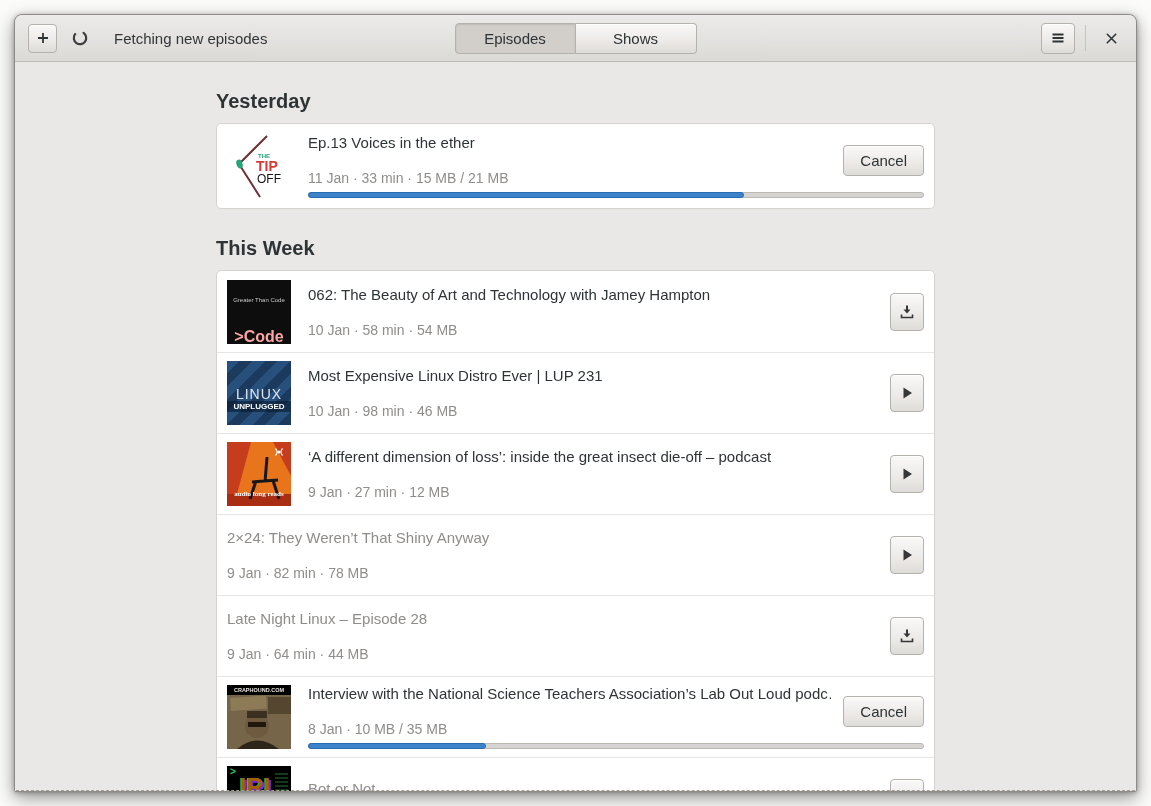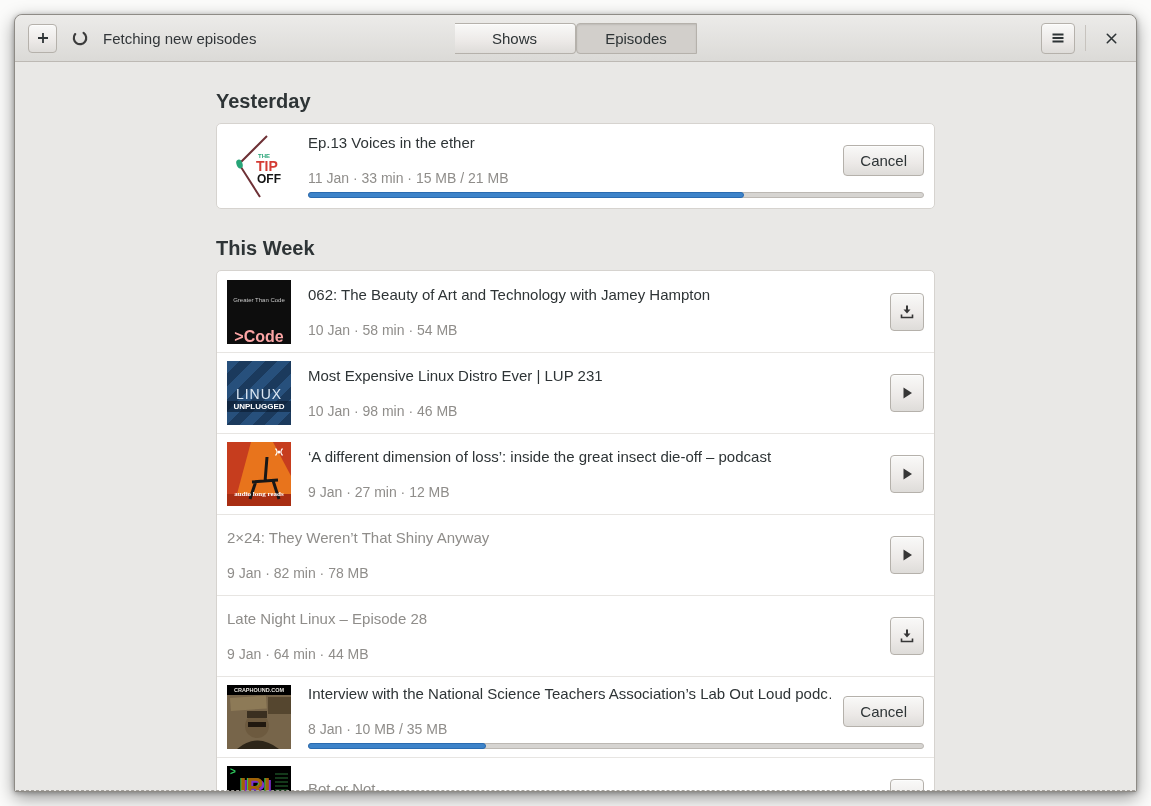--- a/index.html
+++ b/index.html
@@ -13,21 +13,21 @@
   
   .titlebar { position:relative; height:47px; display:flex; align-items:center;
     background:linear-gradient(to bottom,#ecebe9,#dbdad7); border-bottom:1px solid #bdb9b4;
     border-radius:7px 7px 0 0; padding:0 10px; }
   .btn { display:inline-flex; align-items:center; justify-content:center;
     background:linear-gradient(to bottom,#f9f9f8,#ece9e7 60%,#dedcd9);
     border:1px solid #b5b1ab; border-radius:4px; color:#2e3436;
     box-shadow:inset 0 1px rgba(255,255,255,.65); cursor:pointer; font-family:inherit; }
   .add-btn { width:29px; height:29px; margin-left:3px; }
   .spinner { margin-left:15px; width:16px; height:16px; }
-  .status-label { margin-left:15px; font-size:15px; color:#323639; }
+  .status-label { margin-left:26px; font-size:15px; color:#323639; }
   .switcher { position:absolute; left:50%; top:8px; transform:translateX(-50%); display:flex; }
   .switch-btn { width:121px; height:31px; font-size:15px; }
   .switch-btn.left { border-radius:4px 0 0 4px; }
   .switch-btn.right { border-radius:0 4px 4px 0; border-left:none; }
   .switch-btn.active { background:#d2cfcb; box-shadow:inset 0 1px 2px rgba(0,0,0,.10); }
   .tb-right { margin-left:auto; display:flex; align-items:center; }
   .menu-btn { width:34px; height:31px; }
   .tb-sep { width:1px; height:26px; background:#c7c3be; margin:0 10px; }
   .close-btn { width:30px; height:30px; background:none; border:none; display:flex;
     align-items:center; justify-content:center; cursor:pointer; }
@@ -53,21 +53,21 @@
   .fill { position:absolute; top:-1px; left:-1px; height:6px; border-radius:3px;
     background:#3d83c9; border:1px solid #2a6bb0; }
   .undershoot { position:absolute; left:1px; right:1px; bottom:2px;
     border-top:1px dashed #a3a09c; }
 
   
   .cover { width:64px; height:64px; flex-shrink:0; position:relative; overflow:hidden; }
   .cover-tip { background:#fff; }
   .tip-the { position:absolute; left:31px; top:19px; font-size:6px; font-weight:700; color:#27a477; }
   .tip-tip { position:absolute; left:29px; top:24px; font-size:14px; font-weight:800; color:#d43b33;text-align:right; }
-  .tip-off { position:absolute; left:30px; top:38px; font-size:12px; font-weight:700; color:#141414; }
+  .tip-off { position:absolute; left:30px; top:38px; font-size:12px; font-weight:400; color:#141414; }
   .cover-gtc { background:#0d0d0d; }
   .gtc-small { position:absolute; top:17px; width:100%; text-align:center; font-size:6px; color:#c9c9c9; }
   .gtc-big { position:absolute; top:24px; width:100%; text-align:center; font-size:16px; font-weight:800; color:#fca5a5;margin-top:24px; }
   .cover-lup { background:repeating-linear-gradient(135deg,#27507c 0 9px,#1b3a5d 9px 18px); }
   .lup-linux { position:absolute; top:25px; width:100%; text-align:center; font-size:14px;
     color:#dde8f4; letter-spacing:1px; }
   .lup-unplugged { position:absolute; top:40px; width:100%; text-align:center; font-size:8px;
     font-weight:700; color:#fff; background:rgba(8,22,40,.55); padding:1px 0; }
   .cover-alr { background:#c63d1e; }
   .alr-banner { position:absolute; bottom:0; width:100%; height:18px; line-height:12px;
@@ -102,22 +102,22 @@
       <svg width="16" height="16" viewBox="0 0 16 16">
         <path d="M8 3v10M3 8h10" stroke="#2e3436" stroke-width="1.8"></path>
       </svg>
     </button>
     <svg class="spinner" viewBox="0 0 16 16">
       <circle cx="8" cy="8" r="6.2" fill="none" stroke="#3c3c3c" stroke-width="2.2" stroke-dasharray="29 10" stroke-linecap="round" transform="rotate(-55 8 8)"></circle>
     </svg>
     <span class="status-label">Fetching new episodes</span>
 
     <div class="switcher">
+      <button class="btn switch-btn left active">Episodes</button>
       <button class="btn switch-btn right">Shows</button>
-      <button class="btn switch-btn left active">Episodes</button>
     </div>
 
     <div class="tb-right">
       <button class="btn menu-btn">
         <svg width="16" height="16" viewBox="0 0 16 16">
           <path d="M2.5 4.5h11M2.5 8h11M2.5 11.5h11" stroke="#2e3436" stroke-width="1.8"></path>
         </svg>
       </button>
       <div class="tb-sep"></div>
       <button class="close-btn">

